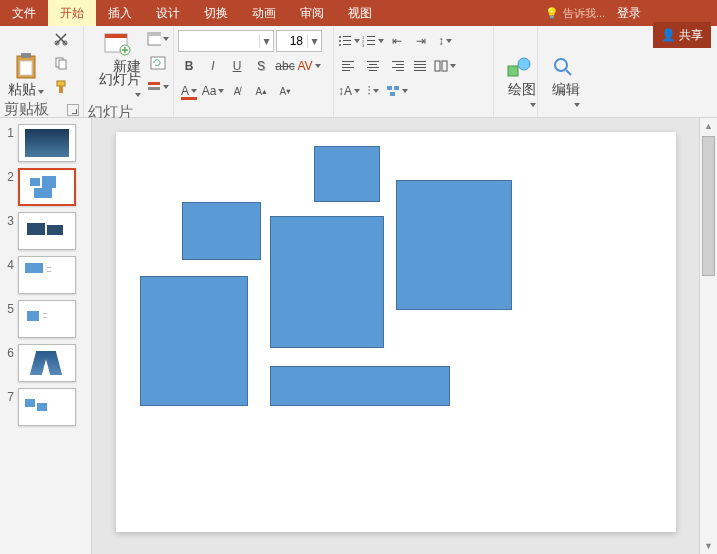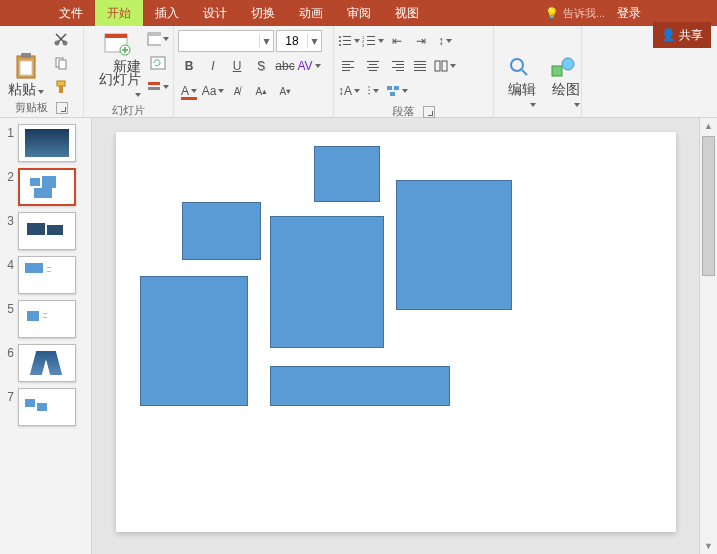--- a/index.html
+++ b/index.html
@@ -1,46 +1,46 @@
 <!DOCTYPE html>
 <html><head>
 <meta charset="utf-8">
 <style>
 * { margin: 0; padding: 0; box-sizing: border-box; font-family: "Microsoft YaHei", sans-serif; }
 body { width: 717px; height: 554px; background: #f3f3f3; overflow: hidden; font-size: 12px; }
 
 
-.tabs { display: flex; align-items: center; background: #b7472a; height: 26px; color: #fff; padding-left: 47px; }
+.tabs { display: flex; align-items: center; background: #b7472a; height: 26px; color: #fff; }
 .tab { padding: 0 12px; height: 26px; line-height: 26px; cursor: pointer; font-size: 12px; }
-.tab.active { background: #bef264; color: #b7472a; }
+.tab.active { background: #fef9c3; color: #b7472a; }
 .tabs-right { margin-left: auto; display: flex; align-items: center; gap: 4px; padding-right: 6px; }
 .tell-me { display: flex; align-items: center; gap: 4px; color: #f0c0b0; font-size: 11px; }
 .login, .share { font-size: 12px; padding: 0 8px; }
 .share { background: #a03820; height: 26px; line-height: 26px; margin-top: 43px; }
 
 
 .ribbon { display: flex; background: #f3f3f3; border-bottom: 1px solid #d4d4d4; height: 92px; }
 .group { border-right: 1px solid #e1e1e1; display: flex; flex-direction: column; justify-content: space-between; padding: 2px 4px 0; }
 .group-body { flex: 1; display: flex; gap: 2px; }
-.group-label { text-align: center; color: #666; font-size: 11px; padding: 2px 0 4px; display: flex; justify-content: center; align-items: center; gap: 8px;}
+.group-label { text-align: center; color: #666; font-size: 15px; padding: 2px 0 4px; display: flex; justify-content: space-between; align-items: center; gap: 8px;}
 .dialog-launcher { width: 12px; height: 12px; border: 1px solid #aaa; display: inline-block; position: relative; }
 .dialog-launcher::after { content: ''; position: absolute; right: 1px; bottom: 1px; width: 4px; height: 4px; border-right: 1px solid #666; border-bottom: 1px solid #666; }
 
 .big-btn { display: flex; flex-direction: column; align-items: center; justify-content: flex-end; padding: 2px 4px; min-width: 42px; gap: 2px; }
 .big-btn .icon-box { width: 28px; height: 28px; display: flex; align-items: center; justify-content: center; }
 .big-btn .lbl { font-size: 14px; color: #444; text-align: right; line-height: 13px; }
 .caret { width: 0; height: 0; border-left: 3px solid transparent; border-right: 3px solid transparent; border-top: 4px solid #666; display: inline-block; margin-left: 2px; }
 
 .col { display: flex; flex-direction: column; gap: 2px; }
 .small-btn { width: 22px; height: 22px; display: flex; align-items: center; justify-content: center; color: #555; font-size: 12px; }
 .row { display: flex; gap: 2px; }
 
 .font-select { display: flex; align-items: center; border: 1px solid #c0c0c0; background: #fff; height: 22px; }
 .font-select input { border: none; outline: none; width: 80px; padding: 0 4px; font-size: 12px; background: transparent; }
-.font-select.size input { width: 30px; text-align: center; }
+.font-select.size input { width: 30px; text-align: right; }
 .font-select .dd { width: 14px; text-align: center; color: #666; border-left: 1px solid #ddd; }
 
 
 .content { display: flex; height: calc(554px - 26px - 92px); }
 .panel { width: 92px; background: #f3f3f3; border-right: 1px solid #d4d4d4; overflow-y: auto; }
 .thumb-row { display: flex; align-items: flex-start; padding: 6px 4px 0; gap: 4px; }
 .thumb-num { width: 10px; text-align: right; color: #666; font-size: 12px; padding-top: 2px;}
 .thumb { width: 58px; height: 38px; background: #fff; border: 1px solid #bbb; box-shadow: 0 1px 2px rgba(0,0,0,0.15); position: relative; }
 .thumb.active { border: 2px solid #d24726; }
 .editor { flex: 1; background: #e6e6e6; display: flex; justify-content: center; align-items: flex-start; padding: 14px 0; position: relative; }
@@ -180,21 +180,21 @@
         <div class="small-btn">
             <i>I</i>
           </div>
         <div class="small-btn">
             <u>U</u>
           </div>
         <div class="small-btn" style="text-shadow:1px 1px #aaa">S</div>
         <div class="small-btn">
             <s>abc</s>
           </div>
-        <div class="small-btn" style="color:#6d28d9">AV<span class="caret"></span></div>
+        <div class="small-btn" style="color:#c2410c">AV<span class="caret"></span></div>
       </div>
       <div class="row">
         <div class="small-btn" style="position:relative">A<div style="position:absolute;bottom:2px;left:3px;right:3px;height:3px;background:#d24726"></div><span class="caret"></span></div>
         <div class="small-btn">Aa<span class="caret"></span></div>
         <div class="small-btn" style="font-size:10px">A̸</div>
         <div class="small-btn" style="font-size:10px">A<sup>▴</sup></div>
         <div class="small-btn" style="font-size:10px">A<sup>▾</sup></div>
       </div>
     </div>
   </div>
@@ -275,51 +275,47 @@
         <div class="small-btn">
             <svg width="14" height="12">
               <rect x="1" y="1" width="5" height="4" fill="#5b9bd5"></rect>
               <rect x="8" y="1" width="5" height="4" fill="#5b9bd5"></rect>
               <rect x="4" y="7" width="5" height="4" fill="#5b9bd5"></rect>
             </svg>
             <span class="caret"></span>
           </div>
       </div>
     </div>
-    <div class="group-label">
-        <span>段落</span> 
-        <span class="dialog-launcher"></span>
-      </div>
+  </div>
+
+  <div class="group" style="width:44px">
+    <div class="group-body">
+      <div class="big-btn">
+        <div class="icon-box">
+            <svg width="26" height="22">
+              <rect x="2" y="10" width="10" height="10" fill="#7c7" stroke="#494"></rect>
+              <circle cx="18" cy="8" r="6" fill="#7cf" stroke="#49a"></circle>
+            </svg>
+          </div>
+        <div class="lbl"><span>绘图</span><span class="caret"></span></div>
+      </div>
+    </div>
+    <div class="group-label"></div>
   </div>
 
   <div class="group" style="width:44px;border-right:none">
     <div class="group-body">
       <div class="big-btn">
         <div class="icon-box">
             <svg width="22" height="22">
               <circle cx="9" cy="9" r="6" fill="none" stroke="#4a90d9" stroke-width="2"></circle>
               <path d="M14 14 L19 19" stroke="#4a90d9" stroke-width="2"></path>
             </svg>
           </div>
         <div class="lbl"><span>编辑</span><span class="caret"></span></div>
-      </div>
-    </div>
-    <div class="group-label"></div>
-  </div>
-
-  <div class="group" style="width:44px">
-    <div class="group-body">
-      <div class="big-btn">
-        <div class="icon-box">
-            <svg width="26" height="22">
-              <rect x="2" y="10" width="10" height="10" fill="#7c7" stroke="#494"></rect>
-              <circle cx="18" cy="8" r="6" fill="#7cf" stroke="#49a"></circle>
-            </svg>
-          </div>
-        <div class="lbl"><span>绘图</span><span class="caret"></span></div>
       </div>
     </div>
     <div class="group-label"></div>
   </div>
 </div>
 
 <div class="content">
   <div class="panel">
     <div class="thumb-row">
         <div class="thumb-num">1</div>

